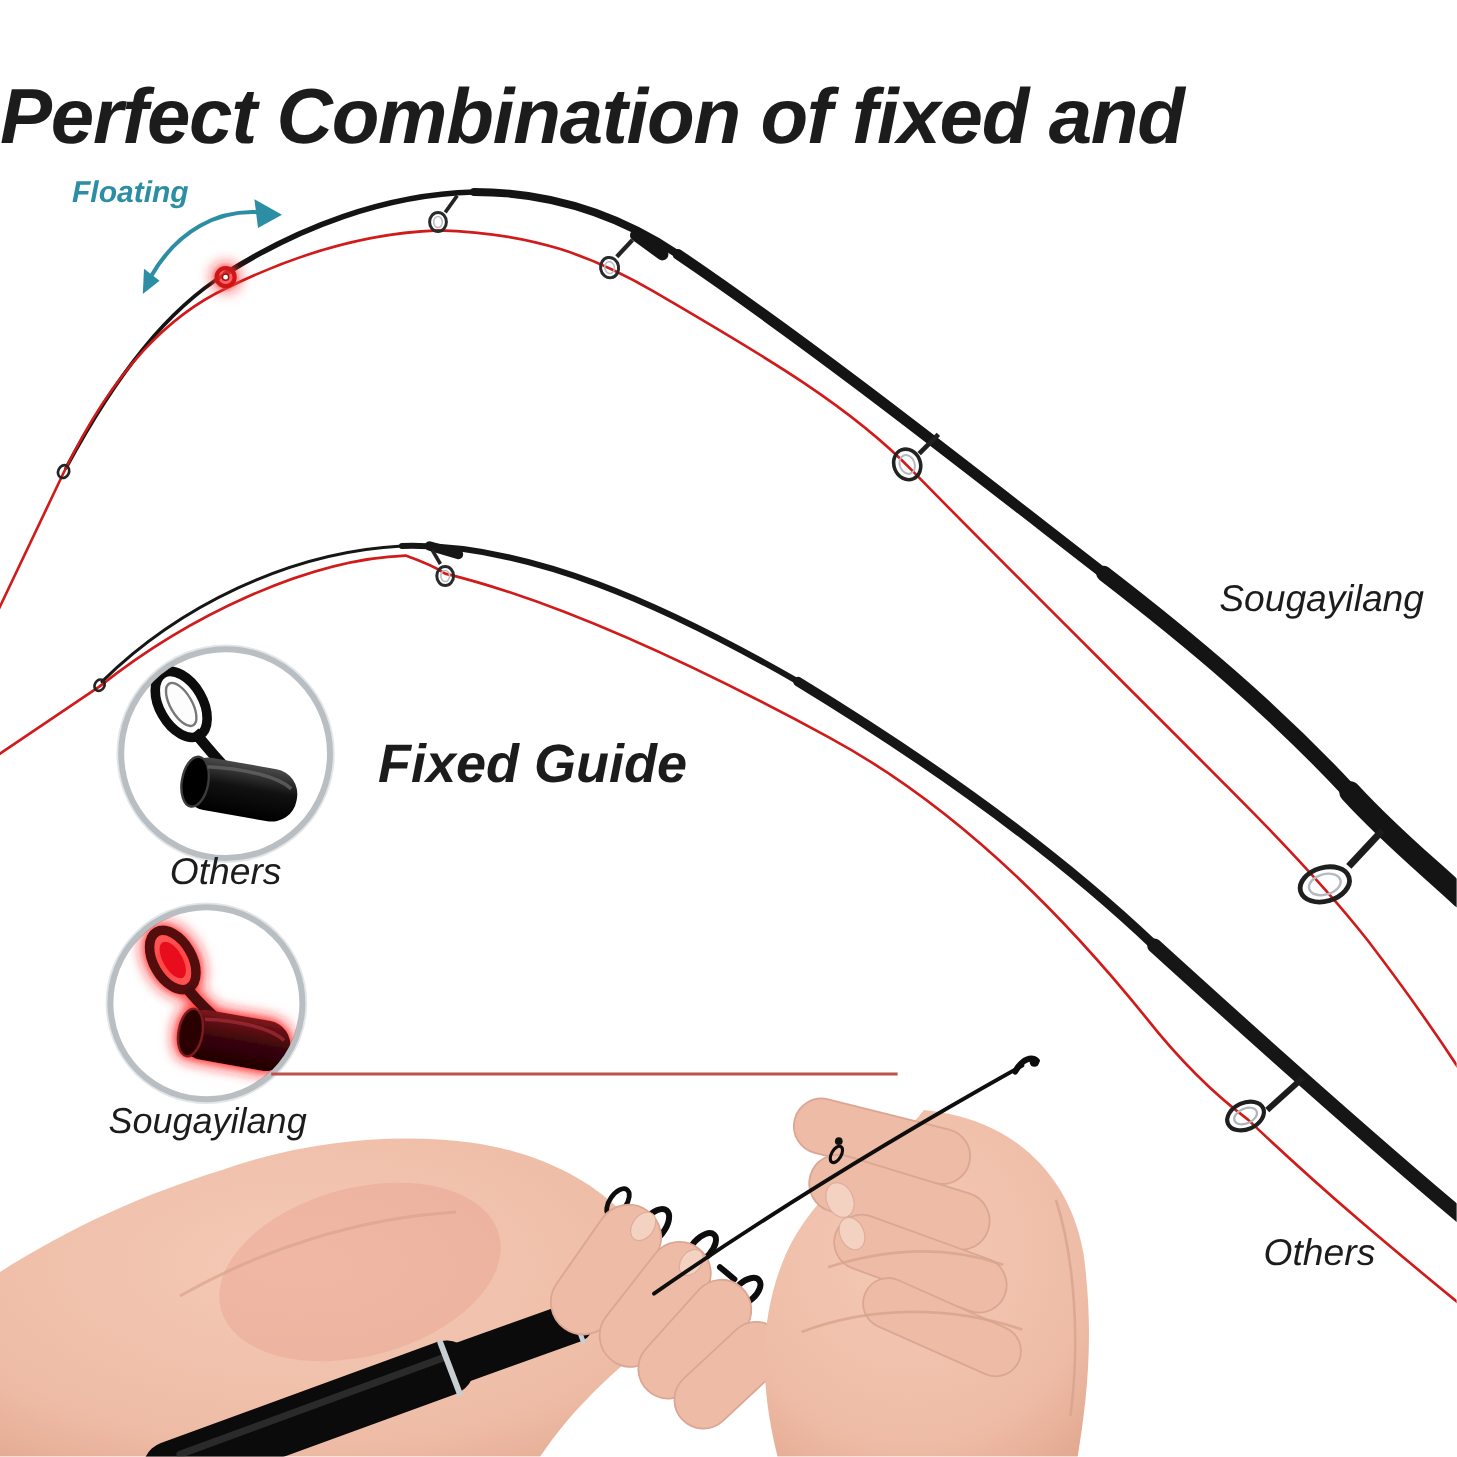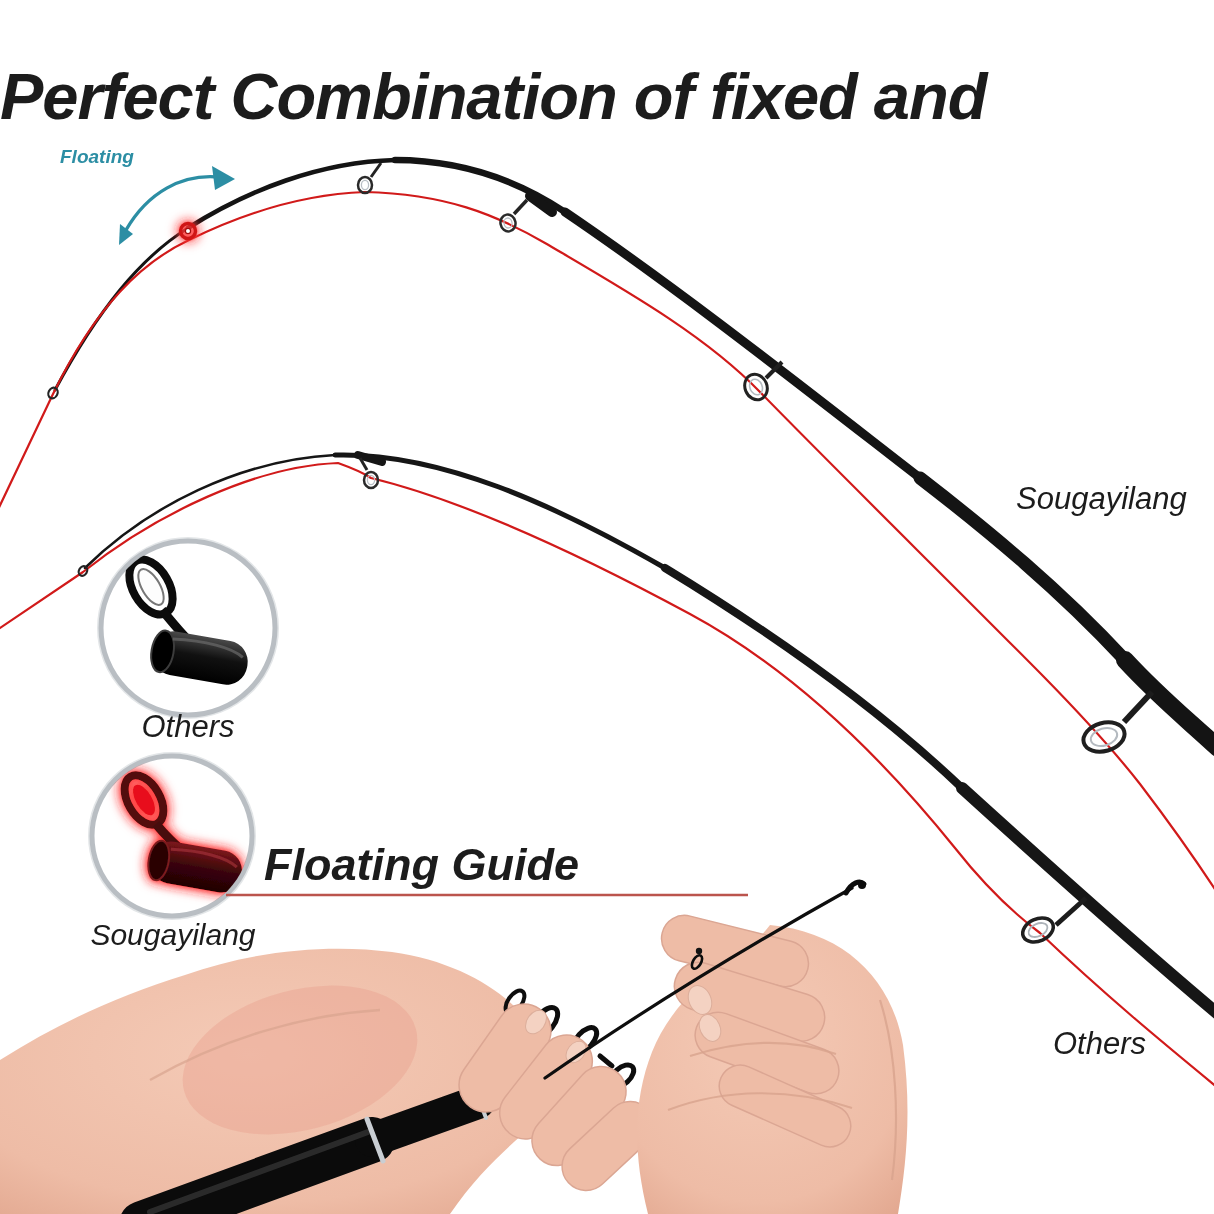--- a/index.html
+++ b/index.html
@@ -6,21 +6,21 @@
   .stage{
     position:relative;width:1214px;height:1214px;background:#ffffff;
     overflow:hidden;font-family:"Liberation Sans",sans-serif;
   }
   .stage svg{position:absolute;left:0;top:0;}
   .txt{position:absolute;color:#1c1c1c;white-space:nowrap;}
   .title-line1{left:0;top:26px;width:100%;text-align:left;
     font-size:65px;font-weight:700;font-style:italic;letter-spacing:-1px;margin-top:33px;}
   .title-line2{right:34px;top:101px;
     font-size:68px;font-weight:700;font-style:italic;letter-spacing:-1px;}
-  .floating-label{left:60px;top:146px;font-size:19px;font-weight:700;
+  .floating-label{left:60px;top:146px;font-size:25px;font-weight:700;
     font-style:italic;color:#2c8ea4;}
   .brand-top{left:1016px;top:481px;font-size:31px;font-style:italic;}
   .fixed-heading{left:315px;top:611px;font-size:45px;font-weight:700;font-style:italic;}
   .others-caption{left:103px;top:709px;width:170px;text-align:center;
     font-size:31px;font-style:italic;}
   .floating-heading{left:264px;top:839px;font-size:45px;font-weight:700;font-style:italic;}
   .sou-caption{left:88px;top:918px;width:170px;text-align:center;
     font-size:30px;font-style:italic;}
   .brand-bottom{left:1053px;top:1026px;font-size:31px;font-style:italic;}
 </style>
@@ -235,20 +235,20 @@
     </g>
   </g>
 </svg>
 
 <div class="txt title-line1">Perfect Combination of fixed and</div>
 
 <div class="txt floating-label">Floating</div>
 
 <div class="txt brand-top">Sougayilang</div>
 
+<div class="txt fixed-heading">Fixed Guide</div>
 <div class="txt others-caption">Others</div>
 
-<div class="txt floating-heading">Floating Guide</div>
 <div class="txt sou-caption">Sougayilang</div>
 
 <div class="txt brand-bottom">Others</div>
 
 </div>
 
 </body></html>

